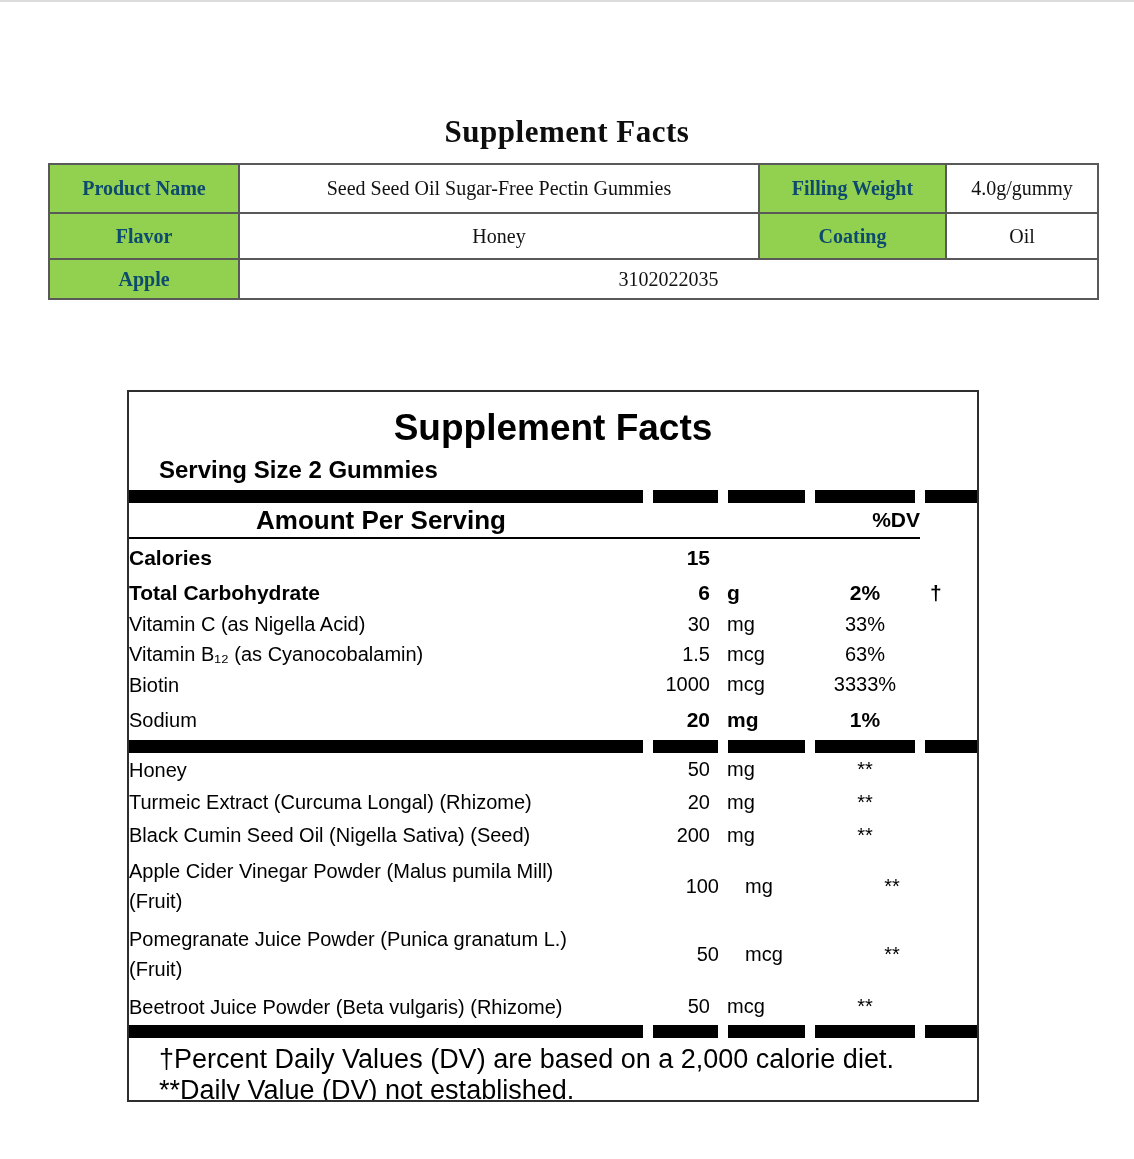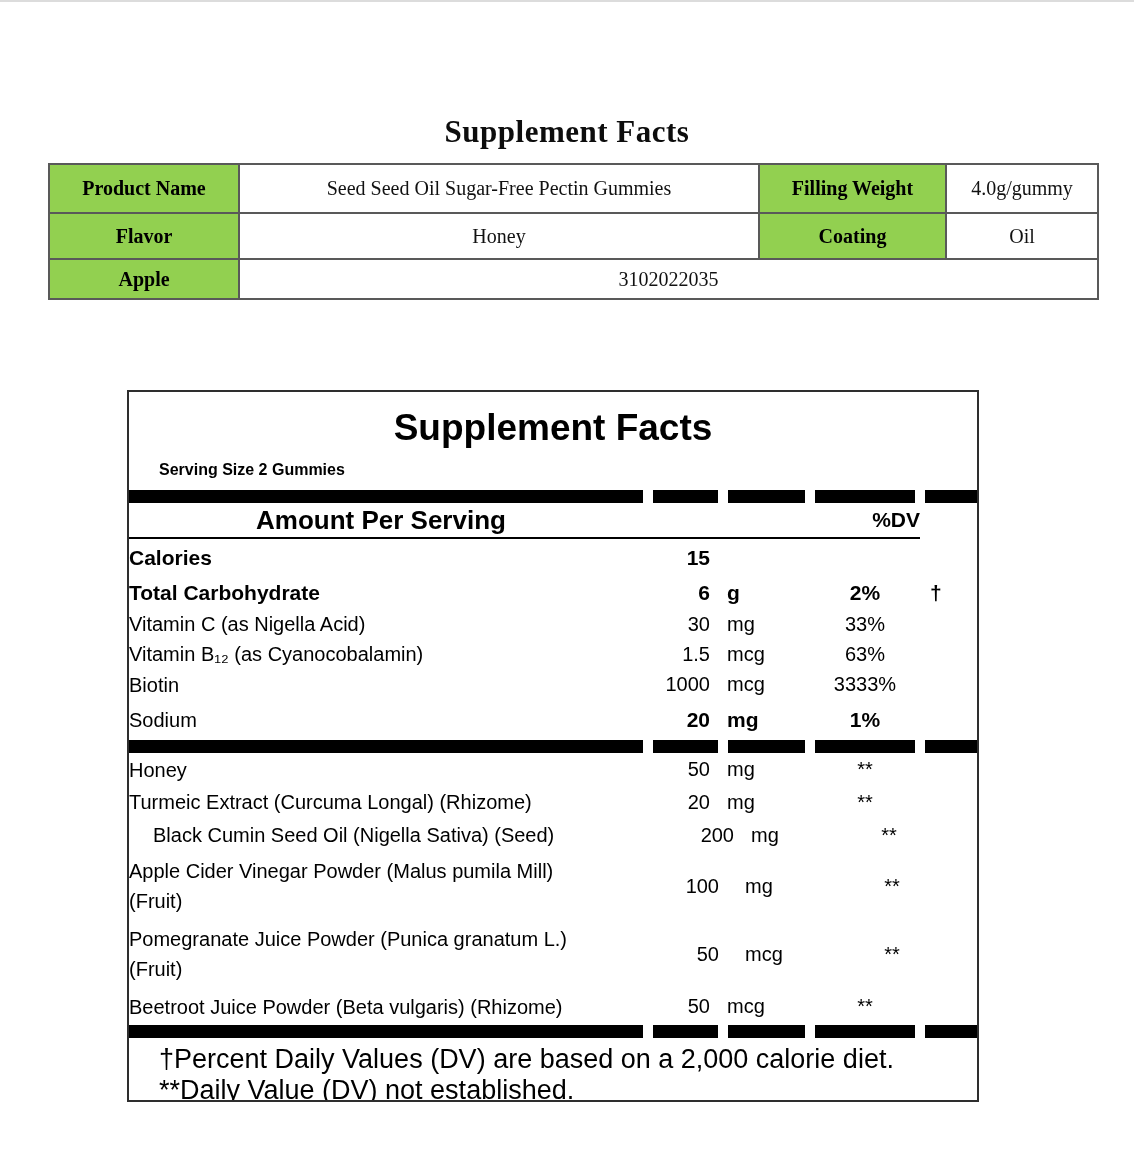--- a/index.html
+++ b/index.html
@@ -20,37 +20,37 @@
   
   table.spec {
     position:absolute; left:48px; top:163px; width:1049px;
     border-collapse:collapse; table-layout:fixed;
     font-family:"Liberation Serif","DejaVu Serif",serif; font-size:20px;
   }
   table.spec td {
     border:2px solid #595959; text-align:center; vertical-align:middle;
     padding:2px 6px; background:#fff; color:#111;
   }
-  table.spec td.lbl { background:#92d050; font-weight:bold; color:#000000; }
+  table.spec td.lbl { background:#92d050; font-weight:bold; color:#0c4a6e; }
   table.spec tr.r1 td { height:49px; }
   table.spec tr.r2 td { height:46px; }
   table.spec tr.r3 td { height:40px; }
 
   
   .panel {
     position:absolute; left:127px; top:390px; width:852px; height:712px;
     border:2px solid #2e2e2e; background:#fff; overflow:hidden;
   }
   .fp-title {
     margin-top:14px; height:44px; line-height:44px; text-align:center;
     font-size:37px; font-weight:bold; letter-spacing:0px;
   }
   .fp-serving {
     margin:6px 11px 0 30px; height:27px; line-height:27px;
-    font-size:16px; font-weight:bold;
+    font-size:24px; font-weight:bold;
   }
   .cols, .bar { display:grid; grid-template-columns:519px 75px 87px 110px 1fr; }
   .bar { margin-top:7px; height:13px; }
   .bar.mid, .bar.bot { margin-top:0; }
   .bar > div > i { display:block; height:13px; background:#000; }
   .bar .s1 i { margin-right:5px; }
   .bar .s2 i, .bar .s3 i, .bar .s4 i { margin:0 5px; }
   .bar .s5 i { margin-left:5px; }
 
   .fp-header { height:36px; align-items:center; }
@@ -63,21 +63,21 @@
   .row { align-items:center; font-size:20px; }
   .row .name { line-height:30px; }
   .row .name span { display:block; }
   .row .amt { text-align:right; padding-right:13px; }
   .row .unit { padding-left:4px; }
   .row .dv { text-align:center; }
   .row .dag { text-align:left; padding-left:10px; font-weight:bold; }
 
   .row.h38 { height:38px; } .row.h32 { height:32px; } .row.h30 { height:30px; }
   .row.h31 { height:31px; } .row.h40 { height:40px; } .row.h33 { height:33px; }
-  .row.h34 { height:34px;margin-left:24px; } .row.h68 { height:68px;gap:9px; } .row.h37 { height:37px; }
+  .row.h34 { height:34px; } .row.h68 { height:68px;gap:9px; } .row.h37 { height:37px; }
 
   .row.bold-all { font-weight:bold; font-size:21px; }
   .row.bold-name .name, .row.bold-name .amt { font-weight:bold; font-size:21px; }
   .row.bold-vals .amt, .row.bold-vals .unit, .row.bold-vals .dv { font-weight:bold; font-size:21px; }
 
   .fp-footnotes { margin:6px 0 0 30px; font-size:27px; line-height:31px; }
 </style>
 </head>
 <body>
 

